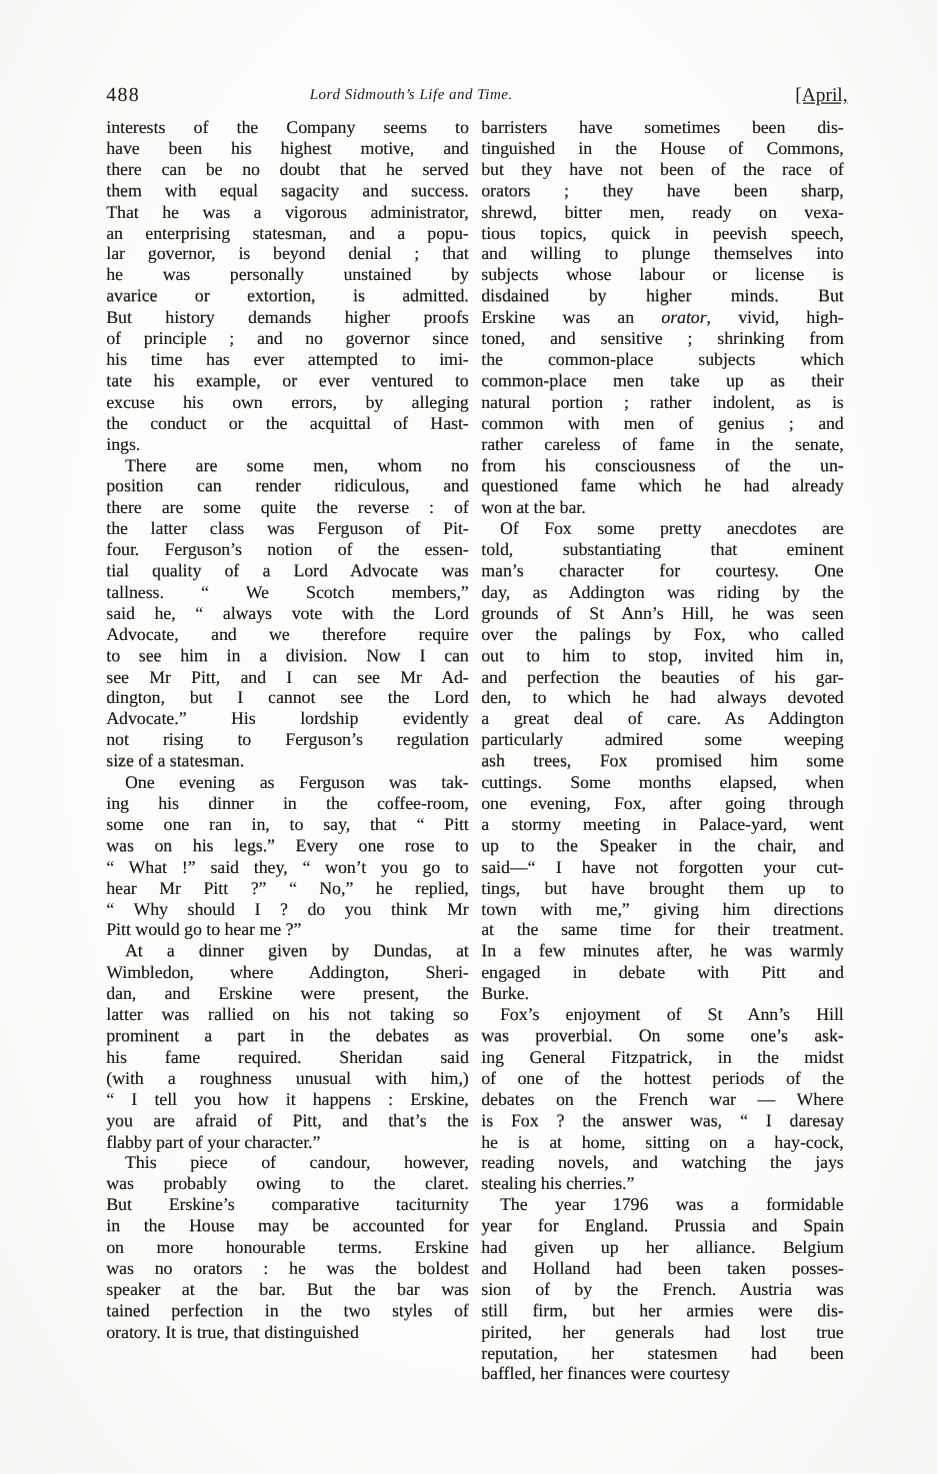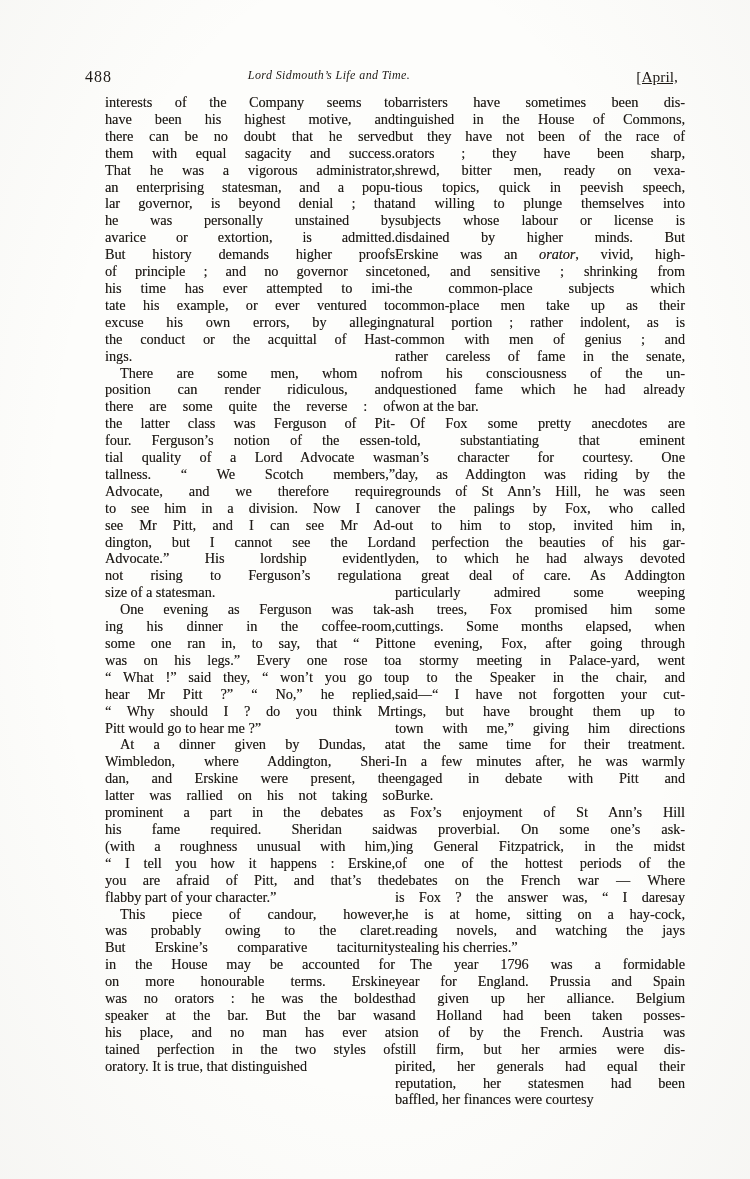--- a/index.html
+++ b/index.html
@@ -53,21 +53,21 @@
     top: 0;
     font-size: 15.5px;
     text-decoration: underline;
   }
   .columns {
     position: absolute;
     left: 85px;
     top: 94px;
     width: 590px;
     display: flex;
-    margin-left: 20px;
+    gap: 10px;
   }
   .column {
     width: 290px;
     font-size: 14.2px;
     line-height: 16.9px;
     text-shadow: 0.2px 0.2px 0.35px rgba(30,26,22,0.5);
   }
   .para { margin: 0; }
   .line {
     text-align: justify;
@@ -114,20 +114,21 @@
           <div class="line last">ings.</div>
         </div>
         <div class="para">
           <div class="line first-indent">There are some men, whom no</div>
           <div class="line">position can render ridiculous, and</div>
           <div class="line">there are some quite the reverse : of</div>
           <div class="line">the latter class was Ferguson of Pit-</div>
           <div class="line">four. Ferguson’s notion of the essen-</div>
           <div class="line">tial quality of a Lord Advocate was</div>
           <div class="line">tallness. “ We Scotch members,”</div>
+          <div class="line">said he, “ always vote with the Lord</div>
           <div class="line">Advocate, and we therefore require</div>
           <div class="line">to see him in a division. Now I can</div>
           <div class="line">see Mr Pitt, and I can see Mr Ad-</div>
           <div class="line">dington, but I cannot see the Lord</div>
           <div class="line">Advocate.” His lordship evidently</div>
           <div class="line">not rising to Ferguson’s regulation</div>
           <div class="line last">size of a statesman.</div>
         </div>
         <div class="para">
           <div class="line first-indent">One evening as Ferguson was tak-</div>
@@ -152,21 +153,20 @@
           <div class="line last">flabby part of your character.”</div>
         </div>
         <div class="para">
           <div class="line first-indent">This piece of candour, however,</div>
           <div class="line">was probably owing to the claret.</div>
           <div class="line">But Erskine’s comparative taciturnity</div>
           <div class="line">in the House may be accounted for</div>
           <div class="line">on more honourable terms. Erskine</div>
           <div class="line">was no orators : he was the boldest</div>
           <div class="line">speaker at the bar. But the bar was</div>
-          <div class="line">his place, and no man has ever at</div>
           <div class="line">tained perfection in the two styles of</div>
           <div class="line last">oratory. It is true, that distinguished</div>
         </div>
       </div>
     <div class="column">
         <div class="para">
           <div class="line">barristers have sometimes been dis-</div>
           <div class="line">tinguished in the House of Commons,</div>
           <div class="line">but they have not been of the race of</div>
           <div class="line">orators ; they have been sharp,</div>
@@ -222,20 +222,20 @@
           <div class="line">reading novels, and watching the jays</div>
           <div class="line last">stealing his cherries.”</div>
         </div>
         <div class="para">
           <div class="line first-indent">The year 1796 was a formidable</div>
           <div class="line">year for England. Prussia and Spain</div>
           <div class="line">had given up her alliance. Belgium</div>
           <div class="line">and Holland had been taken posses-</div>
           <div class="line">sion of by the French. Austria was</div>
           <div class="line">still firm, but her armies were dis-</div>
-          <div class="line">pirited, her generals had equal their</div>
+          <div class="line">pirited, her generals had lost true</div>
           <div class="line">reputation, her statesmen had been</div>
           <div class="line last">baffled, her finances were courtesy</div>
         </div>
       </div>
   </div>
 
 </div>
 
 </body></html>

